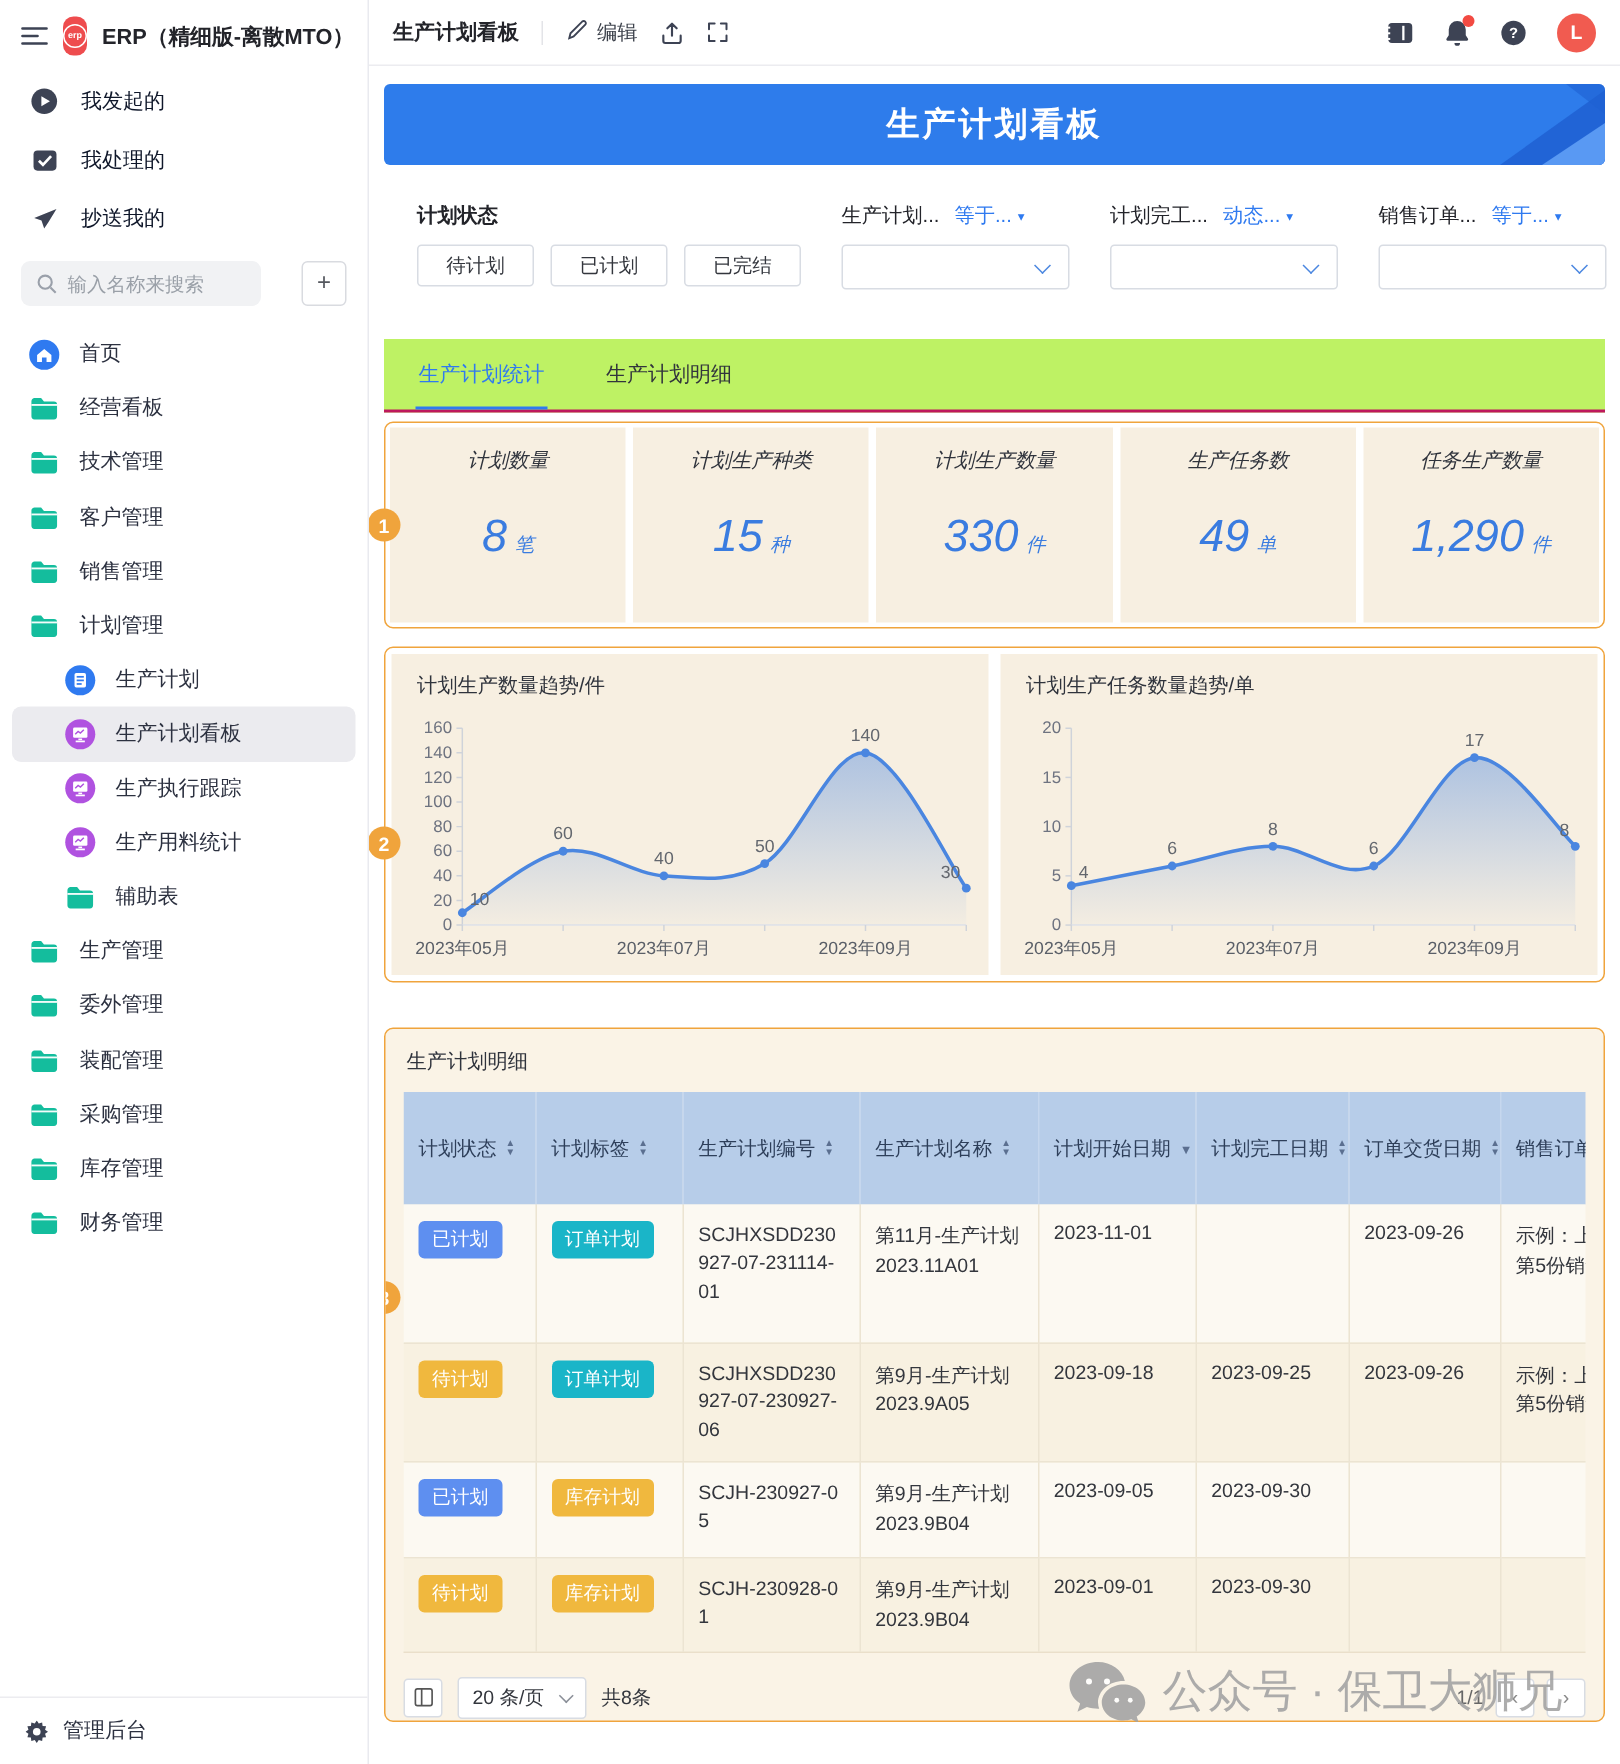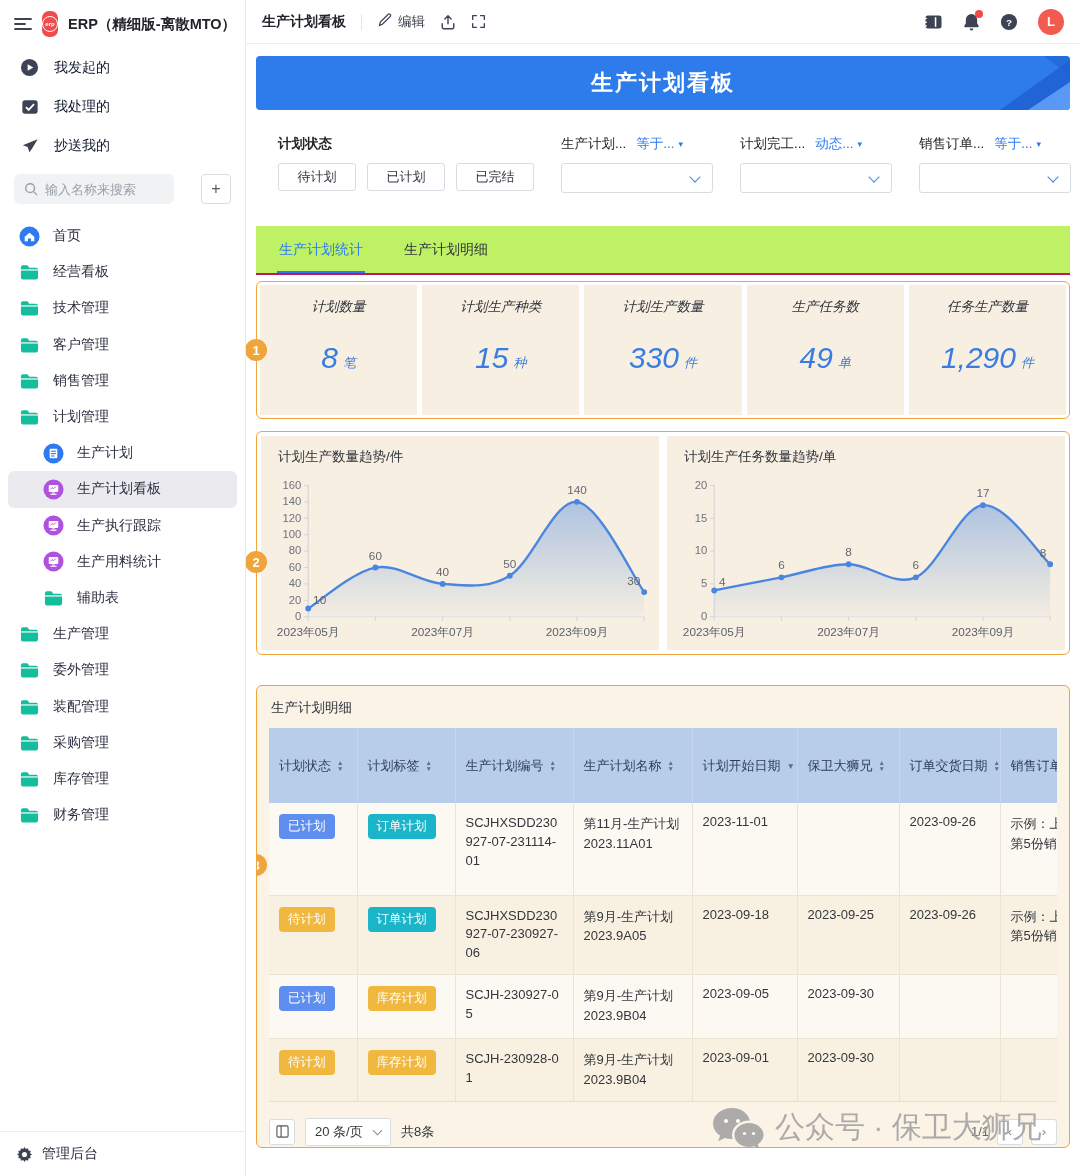--- a/index.html
+++ b/index.html
@@ -648,21 +648,21 @@
                     </div>
                   </th>
                   <th>
                     <div class="th-inner">
                       <span>计划开始日期</span>
                       <span class="sort-single">▼</span>
                     </div>
                   </th>
                   <th>
                     <div class="th-inner">
-                      <span>保卫大狮兄</span>
+                      <span>计划完工日期</span>
                       <span class="sort">
                         <span>▲</span>
                         <span>▼</span>
                       </span>
                     </div>
                   </th>
                   <th>
                     <div class="th-inner">
                       <span>订单交货日期</span>
                       <span class="sort">

